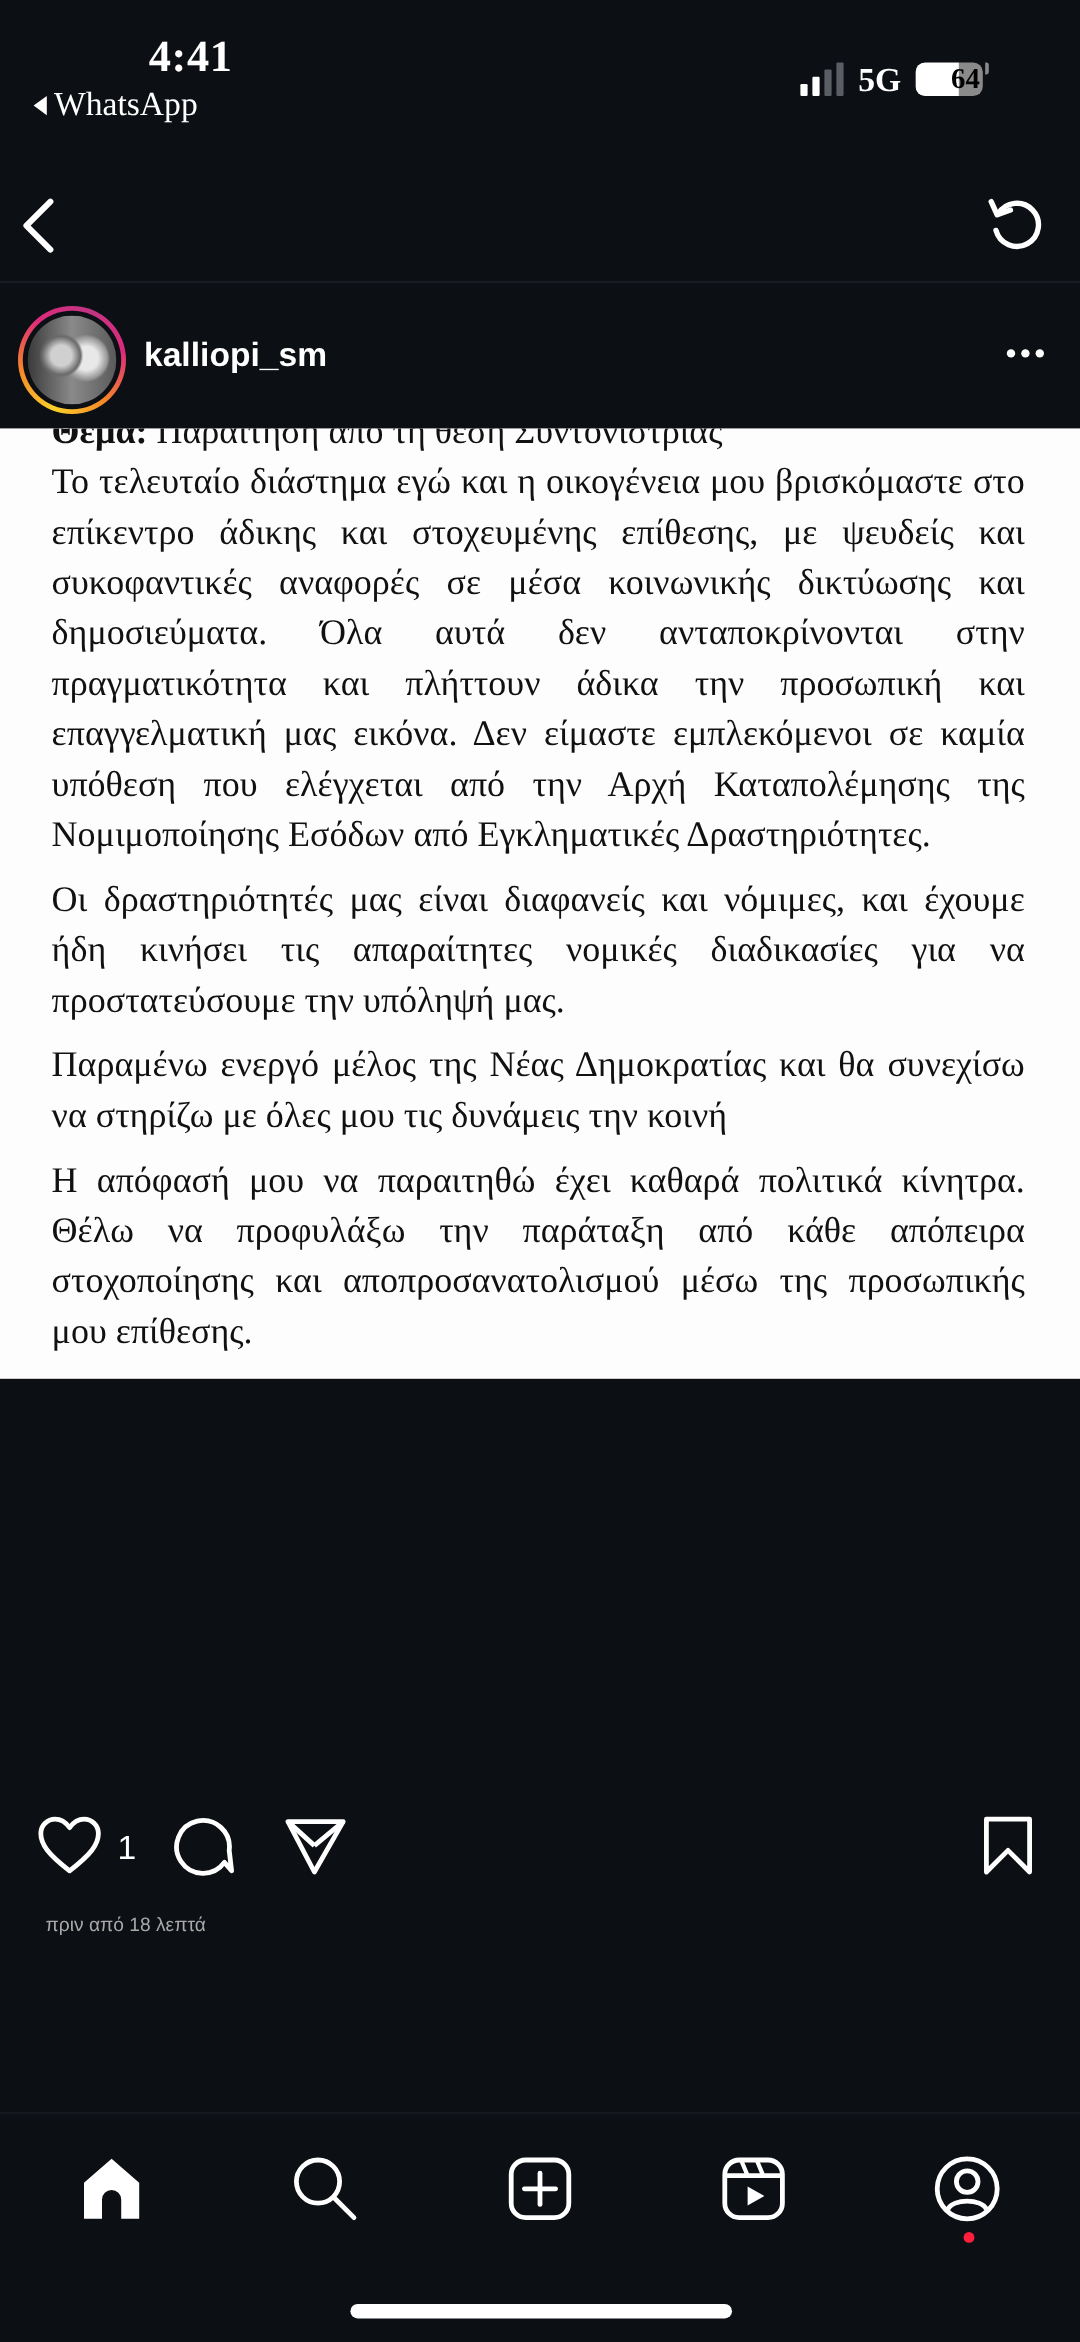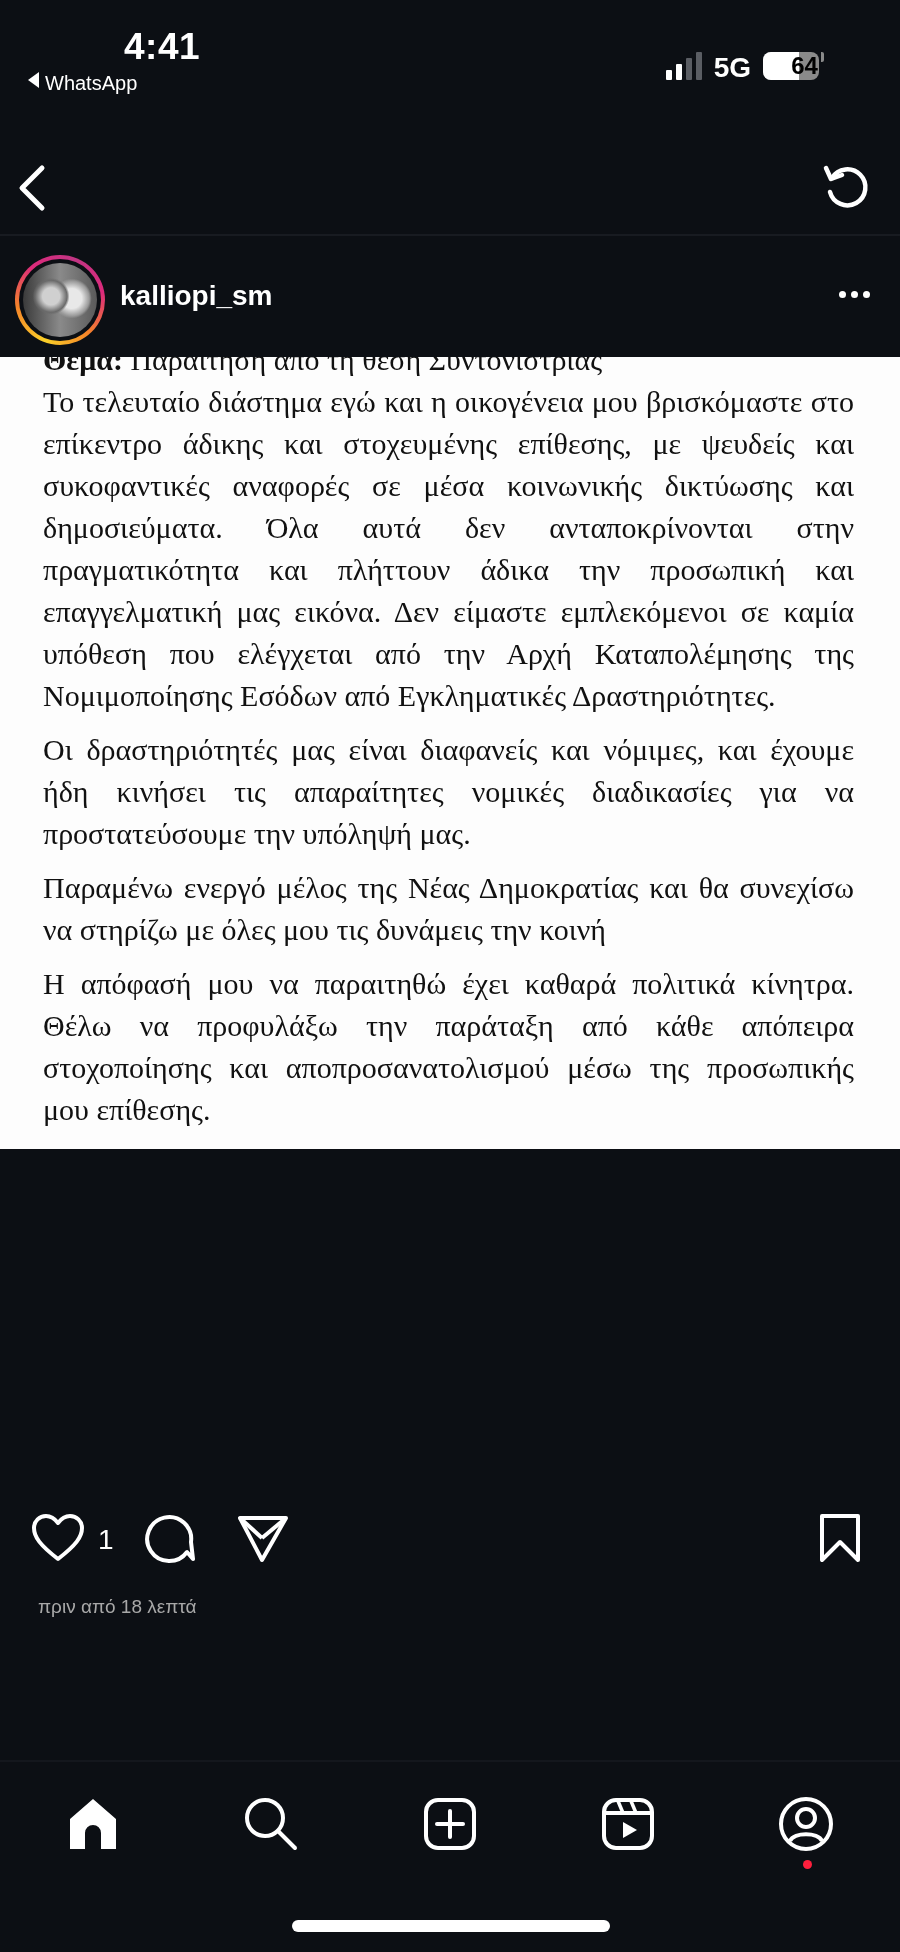--- a/index.html
+++ b/index.html
@@ -1,22 +1,22 @@
 <!DOCTYPE html>
 <html><head>
   <meta charset="utf-8">
   <style>
     * { box-sizing: border-box; margin: 0; padding: 0; }
     html, body { width: 900px; height: 1952px; background: #0c0f14; overflow: hidden; }
     body { position: relative; font-family: "Liberation Sans", sans-serif; color: #fff; }
 
     
-    .status-bar { position: absolute; top: 0; left: 0; width: 900px; height: 100px; }
+    .status-bar { position: absolute; top: 0; left: 0; width: 900px; height: 100px; font-family: Liberation Serif, serif; }
     .status-time { position: absolute; left: 124px; top: 26px; font-size: 37px; font-weight: 700; letter-spacing: 0.5px; }
-    .status-back { position: absolute; left: 28px; top: 72px; font-size: 20px; display: flex; gap: 6px; }
+    .status-back { position: absolute; left: 28px; top: 72px; font-size: 28px; display: flex; align-items: center; gap: 6px; }
     .status-back .tri { width: 0; height: 0; border-top: 8px solid transparent; border-bottom: 8px solid transparent; border-right: 11px solid #fff; }
     .status-right { position: absolute; right: 76px; top: 52px; display: flex; align-items: flex-start; gap: 12px; }
     .signal { display: flex; align-items: flex-end; gap: 4px; height: 28px; }
     .signal span { width: 6px; background: #fff; border-radius: 1px; }
     .signal span.dim { background: #5a5d63; }
     .net { font-size: 28px; font-weight: 600; }
     .battery { position: relative; width: 56px; height: 28px; border-radius: 8px; background: #8a8a8a; overflow: hidden; display: flex; align-items: center; justify-content: center; }
     .battery .fill { position: absolute; left: 0; top: 0; bottom: 0; width: 64%; background: #fff; }
     .battery .pct { position: relative; color: #000; font-size: 24px; font-weight: 700; margin-left: 27px; }
     .battery-tip { width: 3px; height: 10px; background: #8a8a8a; border-radius: 0 2px 2px 0; margin-left: -10px; }
@@ -43,21 +43,21 @@
     .post-image { position: absolute; top: 357px; left: 0; width: 900px; height: 792px; background: #fdfdfd; overflow: hidden; }
     .doc { position: absolute; left: 43px; right: 46px; top: -18px; font-family: "Liberation Serif", serif; color: #111; font-size: 30px; line-height: 42px; }
     .doc p { text-align: justify; margin-bottom: 12px; }
     .doc p.left { text-align: left; }
     .doc .subject-label { font-weight: 700; }
 
     
     .actions { position: absolute; top: 1484px; left: 0; width: 900px; height: 100px; }
     .act { position: absolute; top: 28px; }
     .like-count { position: absolute; left: 98px; top: 40px; font-size: 28px; }
-    .timestamp { position: absolute; top: 1596px; left: 38px; font-size: 19px; color: #a8a8a8; }
+    .timestamp { position: absolute; top: 1596px; left: 38px; font-size: 16px; color: #a8a8a8; }
 
     
     .tab-bar { position: absolute; top: 1760px; left: 0; width: 900px; height: 192px; border-top: 2px solid #14171d; }
     .tab { position: absolute; top: 32px; width: 60px; height: 60px; display: flex; align-items: center; justify-content: center; }
     .notif-dot { position: absolute; left: 803px; top: 98px; width: 9px; height: 9px; border-radius: 50%; background: #ff1f3d; }
     .home-indicator { position: absolute; left: 292px; top: 1920px; width: 318px; height: 12px; border-radius: 6px; background: #fff; }
   </style>
 </head>
 <body>
 

